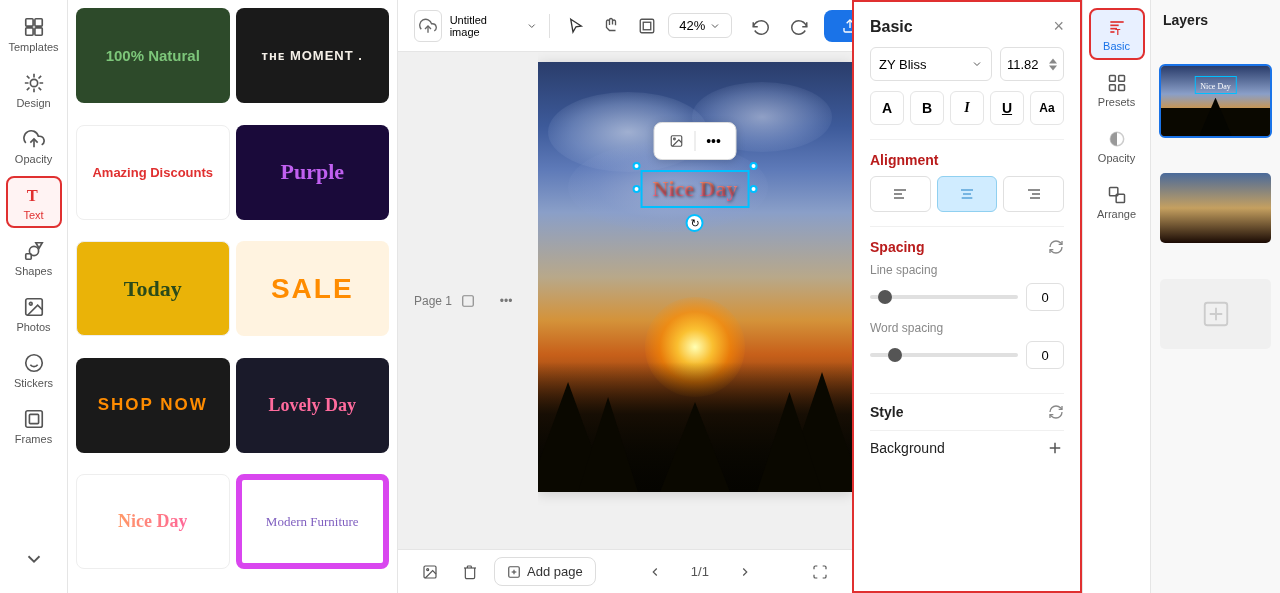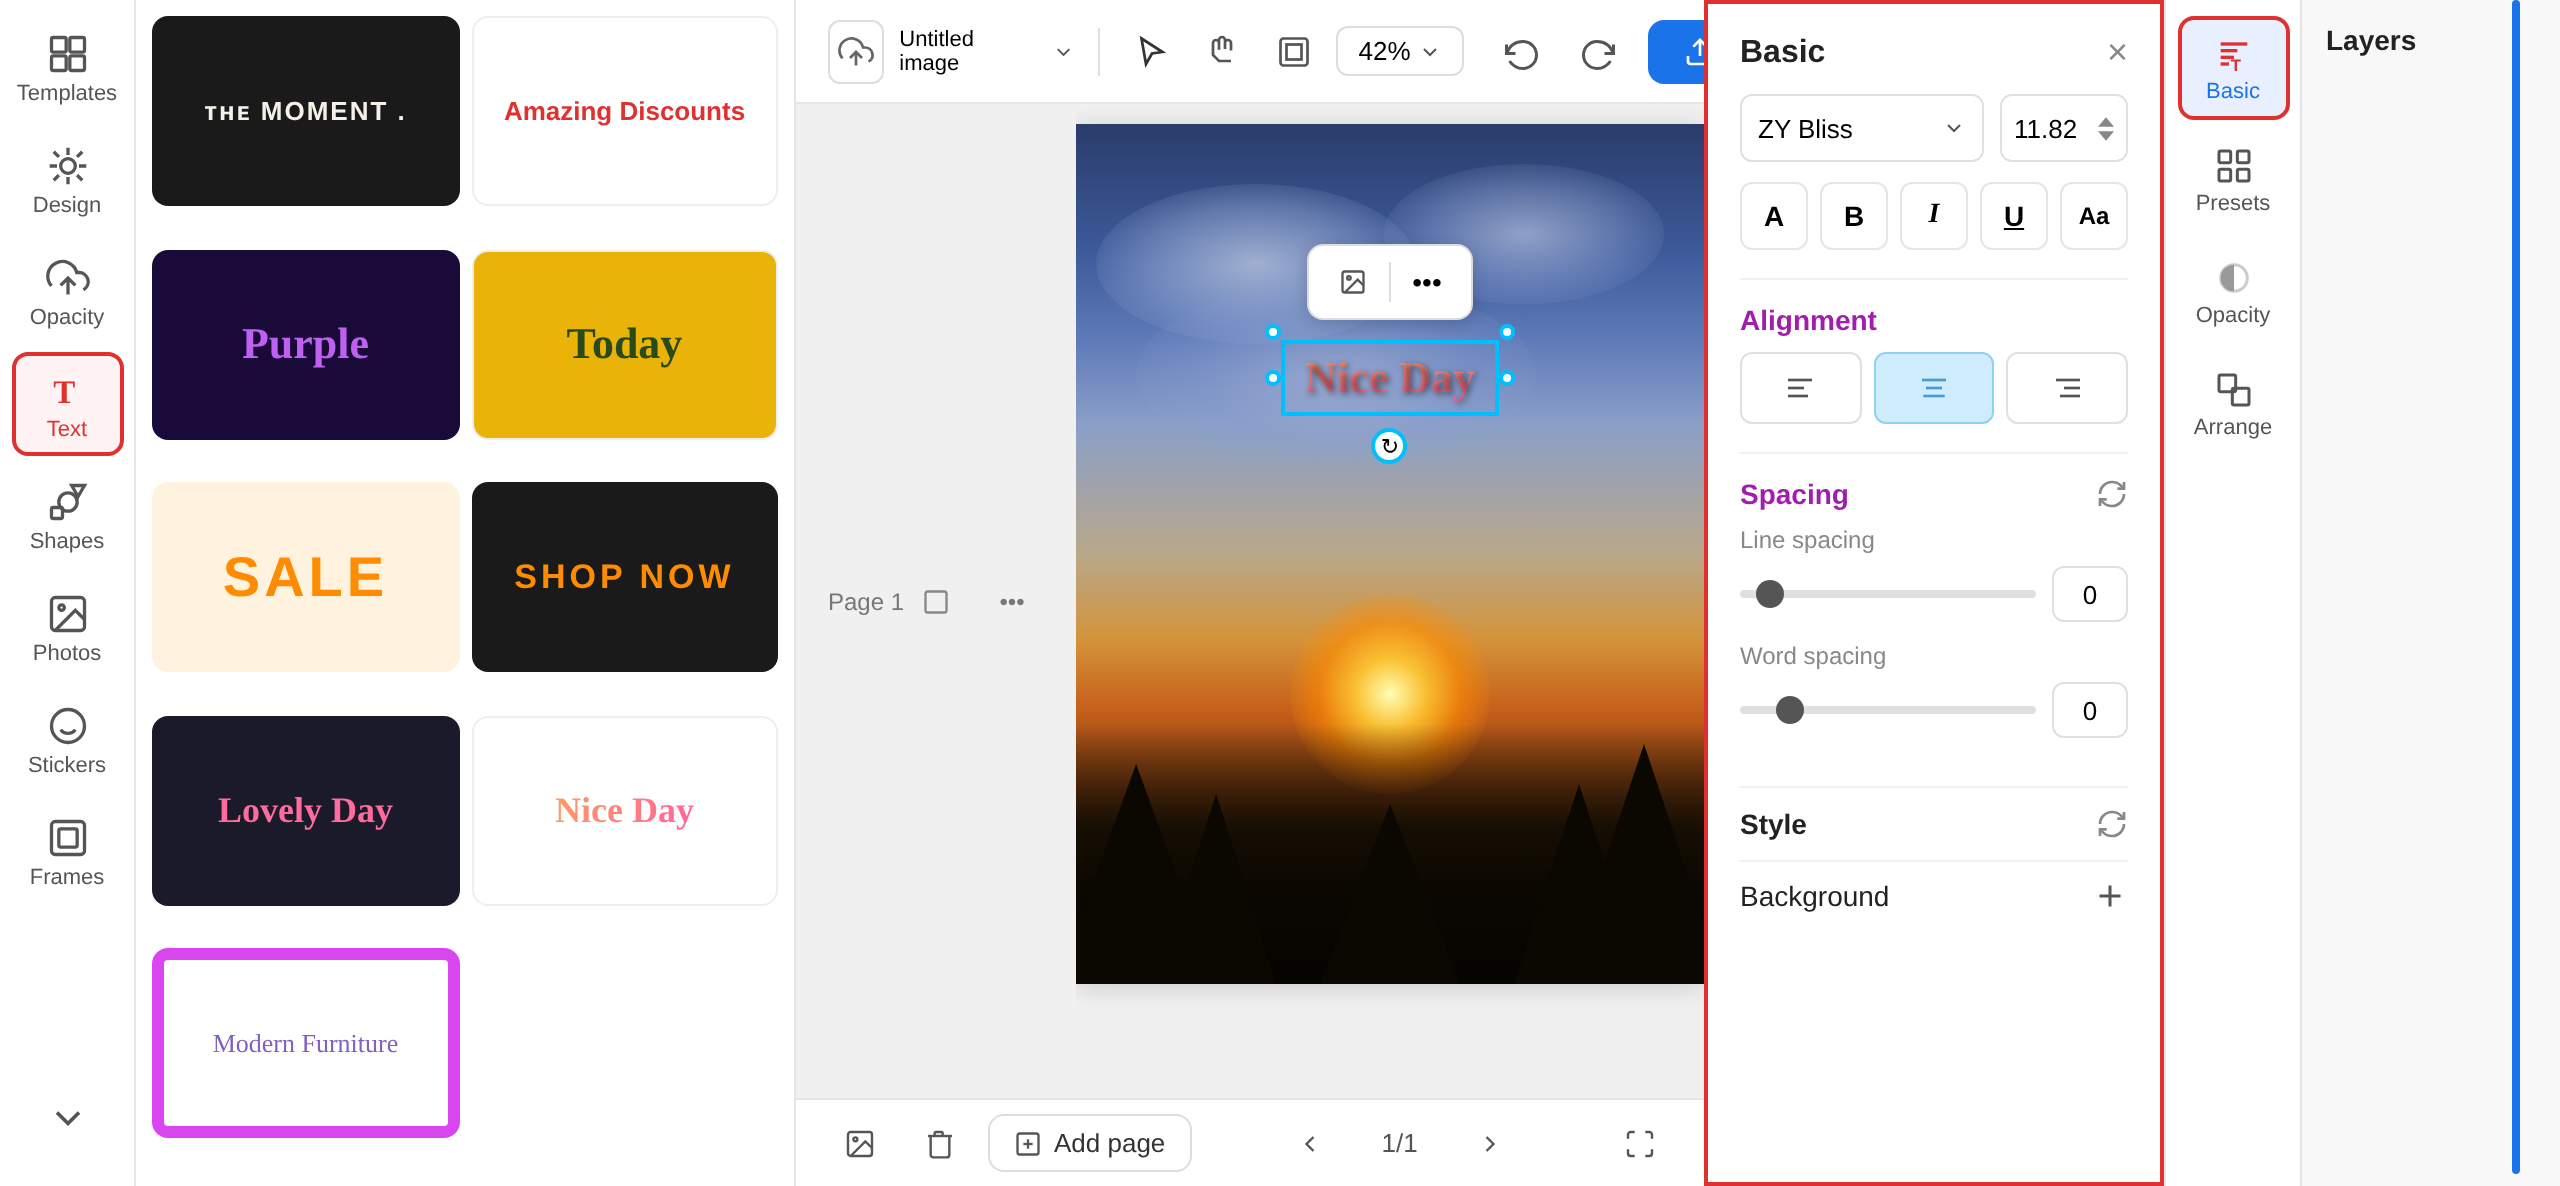--- a/index.html
+++ b/index.html
@@ -157,21 +157,21 @@
       padding: 0 6px;
     }
     .format-row { display: flex; align-items: center; gap: 6px; }
     .fmt-btn {
       width: 34px; height: 34px; border: 1px solid #e5e5e5; border-radius: 6px;
       display: flex; align-items: center; justify-content: center; cursor: pointer;
       font-size: 14px; background: #fff; font-weight: bold;
     }
 
     .section-header {
-      padding: 12px 16px 8px; font-size: 14px; font-weight: 600; color: #a21caf;
+      padding: 12px 16px 8px; font-size: 14px; font-weight: 600; color: #b91c1c;
       display: flex; align-items: center; justify-content: space-between;
     }
     .alignment-row { display: flex; align-items: center; gap: 6px; padding: 0 16px 14px; }
     .align-btn {
       flex: 1; height: 36px; border: 1px solid #e0e0e0; border-radius: 6px;
       display: flex; align-items: center; justify-content: center; cursor: pointer; background: #fff;
     }
     .align-btn.active { background: #d0ecff; border-color: #90d0f0; }
 
     .spacing-section { padding: 0 16px 14px; }
@@ -205,21 +205,21 @@
       display: flex; flex-direction: column; align-items: center; justify-content: center;
       width: 56px; height: 52px; border-radius: 8px; cursor: pointer; gap: 3px;
       color: #555; font-size: 11px;
     }
     .right-icon-item.active { background: #e8f0ff; color: #1a73e8; }
     .right-icon-item.highlighted { border: 2px solid #e03030; }
 
     
     .layers-panel {
       width: 130px; background: #f8f8f8; border-left: 1px solid #e5e5e5;
-      display: flex;  gap: 28px;
+      display: flex; flex-direction: column; gap: 28px;
     }
     .layers-header { padding: 12px 12px 8px; font-size: 14px; font-weight: 600; color: #222; }
     .layer-item {
       margin: 0 8px 6px; border-radius: 6px; overflow: hidden; cursor: pointer; border: 1px solid transparent;
     }
     .layer-item.active { border: 2px solid #1a73e8; }
     .layer-thumbnail {
       width: 100%; height: 70px; display: flex; align-items: center; justify-content: center;
       font-size: 11px; color: #666; overflow: hidden;
     }
@@ -297,20 +297,23 @@
   <div class="sidebar-icon-item" style="margin-top: auto;">
     <svg viewBox="0 0 24 24" fill="none" stroke="currentColor" stroke-width="2">
       <polyline points="6 9 12 15 18 9"></polyline>
     </svg>
   </div>
 </div>
 
 <div class="templates-panel">
   <div class="templates-grid">
 
+    <div class="template-item" style="background:#2d4a2a;">
+      <span style="color:#7dc67a; font-size:15px; font-weight:800; text-align:center;">100% Natural</span>
+    </div>
     <div class="template-item" style="background:#1a1a1a;">
       <span style="color:#f5f0e8; font-size:13px; font-weight:700; letter-spacing:1px; text-align:center;">ᴛʜᴇ MOMENT .</span>
     </div>
 
     <div class="template-item" style="background:#fff; border:1px solid #eee;">
       <span style="color:#e03030; font-size:13px; font-weight:700; text-align:center;">Amazing Discounts</span>
     </div>
     <div class="template-item" style="background:#1a0a3a;">
       <span style="color:#c060f0; font-size:22px; font-weight:800; font-family:Georgia,serif;">Purple</span>
     </div>

